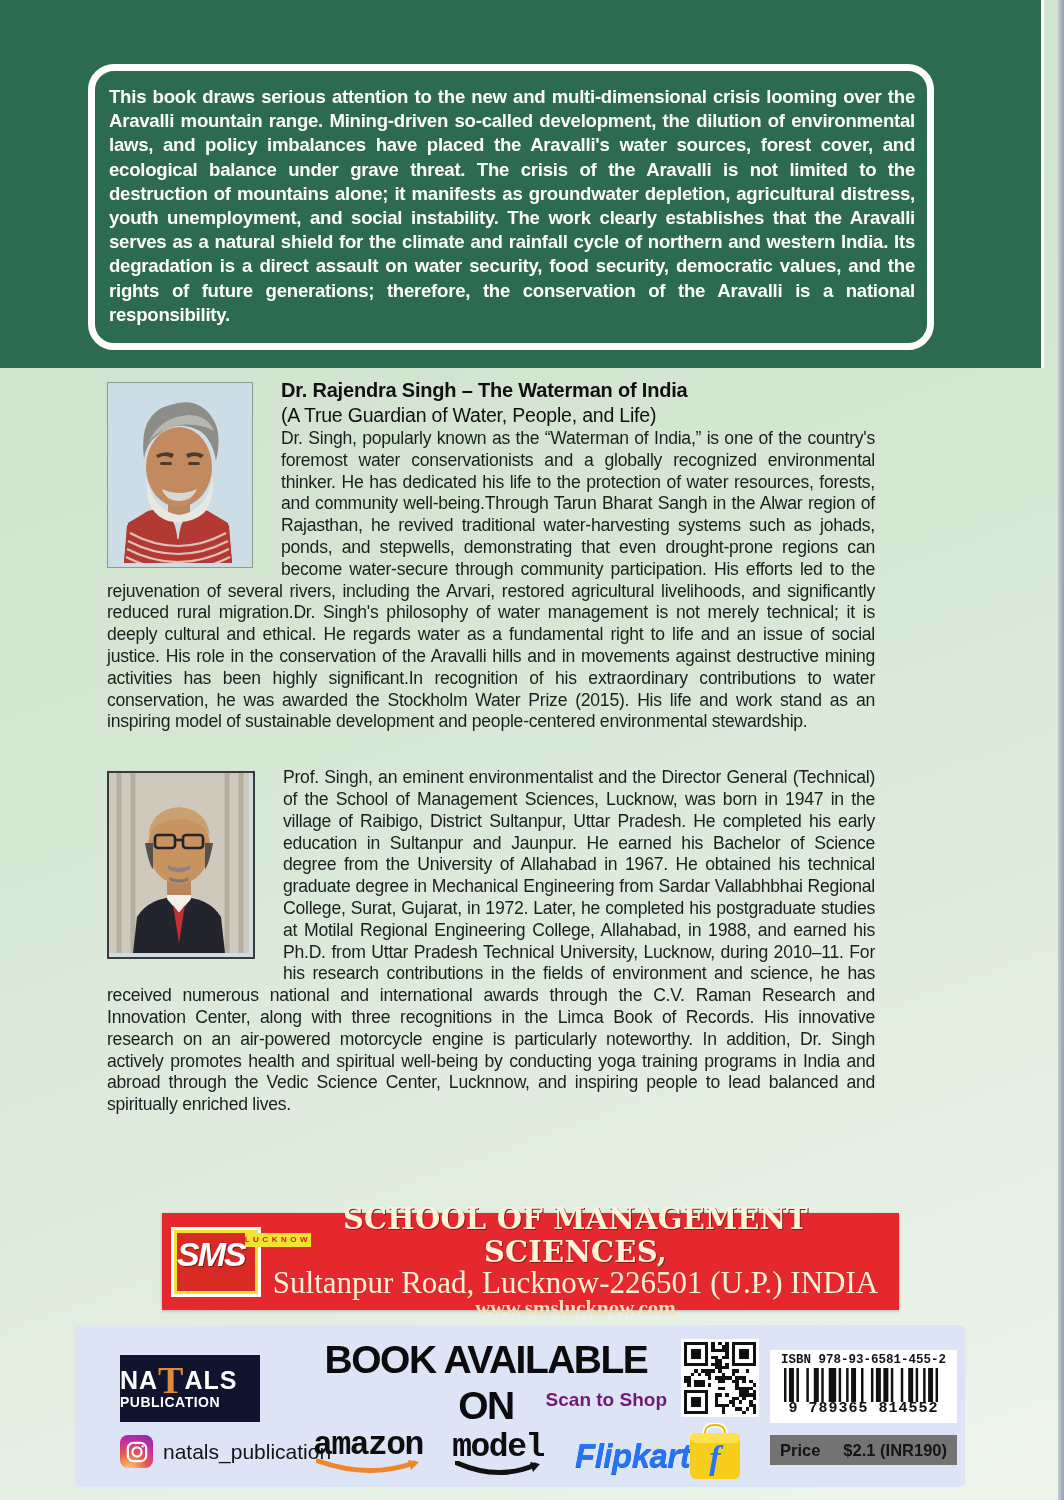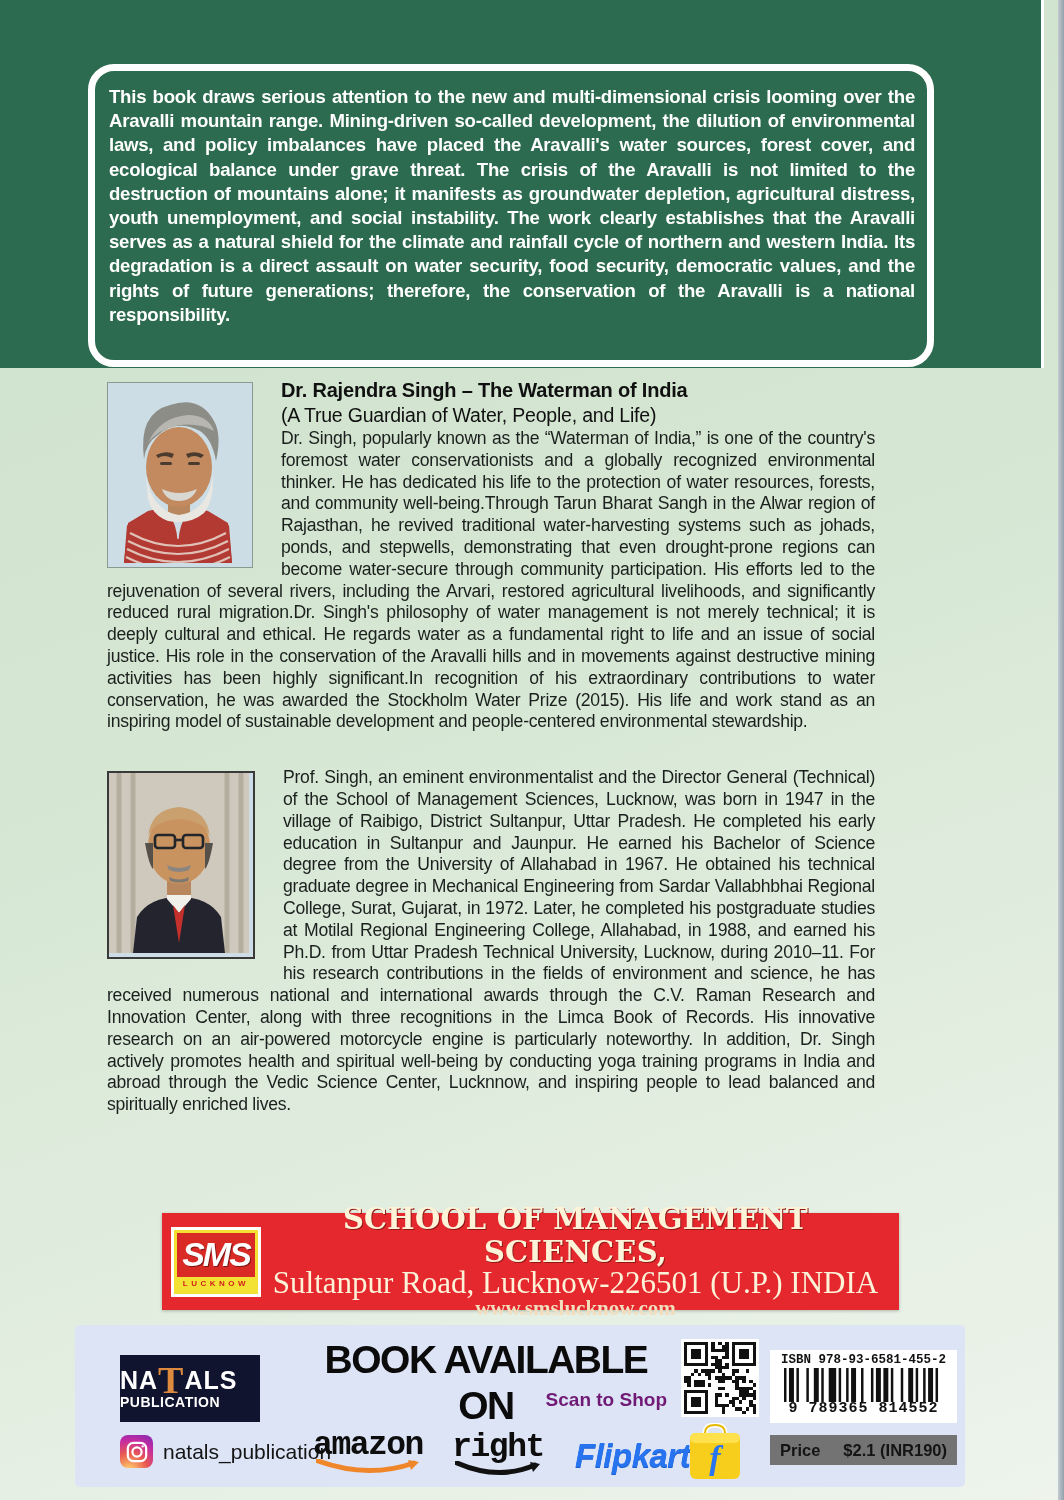--- a/index.html
+++ b/index.html
@@ -16,21 +16,21 @@
     position:absolute;right:0;top:0;width:6px;height:1500px;
     background:linear-gradient(90deg,#c3cbd2,#94a0ab);
   }
   
   .top-band{
     position:absolute;left:0;top:0;width:1041px;height:368px;
     background:#2c6b4f;border-right:3px solid #fff;
   }
   .synopsis-box{
     position:absolute;left:88px;top:64px;width:846px;min-height:230px;
-    border:7px solid #fff;border-radius:26px;padding:14px 12px 33px 14px;
+    border:7px solid #fff;border-radius:26px;padding:14px 12px 16px 14px;
     box-sizing:border-box;background:#2c6b4f;
   }
   .synopsis-box p{
     margin:0;color:#fff;text-align:justify;
     font-weight:bold;font-size:18.6px;line-height:24.2px;letter-spacing:-.25px;word-spacing:.6px;
   }
   
   .content{position:absolute;left:0;top:368px;width:918px;padding:10px 43px 0 107px;box-sizing:border-box;}
   .bio{overflow:visible;}
   .bio + .bio{margin-top:34px;}
@@ -46,21 +46,21 @@
     font-size:17.6px;line-height:21.8px;letter-spacing:-.25px;
   }
   
   .sms-banner{
     position:absolute;left:162px;top:1213px;width:737px;height:97px;
     background:#e5282e;display:flex;align-items:center;box-shadow:0 1px 3px rgba(0,0,0,.25);
   }
   .sms-logo{
     margin-left:12px;width:84px;height:64px;background:#d92a26;
     border:3px solid #f3e233;box-shadow:0 0 0 3px #fff;
-    display:flex;flex-direction:column;box-sizing:border-box;flex:none;
+    display:flex;flex-direction:row;box-sizing:border-box;flex:none;
   }
   .sms-letters{flex:1;color:#fff;text-align:center;font-weight:900;font-style:italic;
     font-size:34px;line-height:42px;letter-spacing:-2px;text-shadow:1px 1px 0 #7c1512;}
   .sms-city{height:14px;background:#f3e233;color:#cf1f1b;text-align:center;
     font-size:8px;line-height:14px;font-weight:bold;letter-spacing:3.5px;}
   .sms-text{flex:1;text-align:center;color:#fcf3d9;padding-right:6px;}
   .sms-name{font-family:"DejaVu Serif",serif;font-weight:bold;font-size:29px;line-height:33px;letter-spacing:.2px;text-shadow:1px 1px 0 #8e1714;}
   .sms-address{font-family:"Liberation Serif",serif;font-size:31px;line-height:27px;}
   .sms-site{font-family:"Liberation Serif",serif;font-weight:bold;font-size:21px;line-height:25px;color:#f2ddbd;}
   
@@ -260,21 +260,21 @@
 
     <div class="store amazon">
       <span class="store-word">amazon</span>
       <svg class="smile" width="104" height="16" viewBox="0 0 104 16">
         <path d="M2 2 Q52 20 98 4" fill="none" stroke="#f0862a" stroke-width="5" stroke-linecap="round"></path>
         <path d="M92 1 L103 3 L95 11 Z" fill="#f0862a"></path>
       </svg>
     </div>
 
     <div class="store kindle">
-      <span class="store-word">right</span>
+      <span class="store-word">model</span>
       <svg class="smile" width="86" height="16" viewBox="0 0 86 16">
         <path d="M2 2 Q43 20 80 4" fill="none" stroke="#111" stroke-width="5" stroke-linecap="round"></path>
         <path d="M75 1 L85 3 L78 11 Z" fill="#111"></path>
       </svg>
     </div>
 
     <div class="flipkart-text">Flipkart</div>
 
     <div class="flipkart-bag">
       <svg width="56" height="58" viewBox="0 0 56 58">

